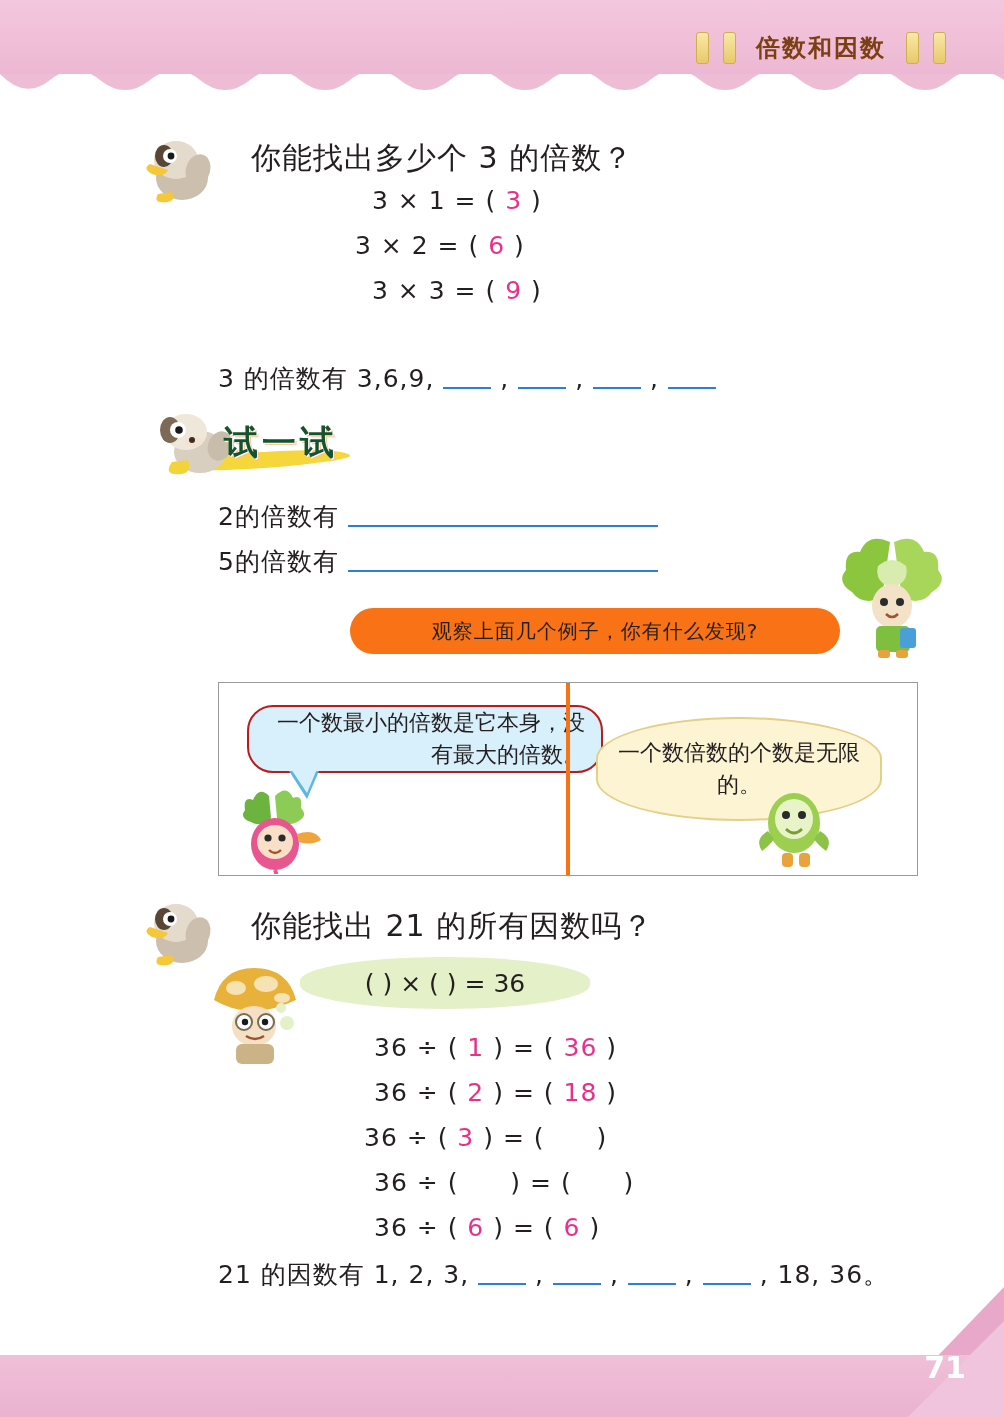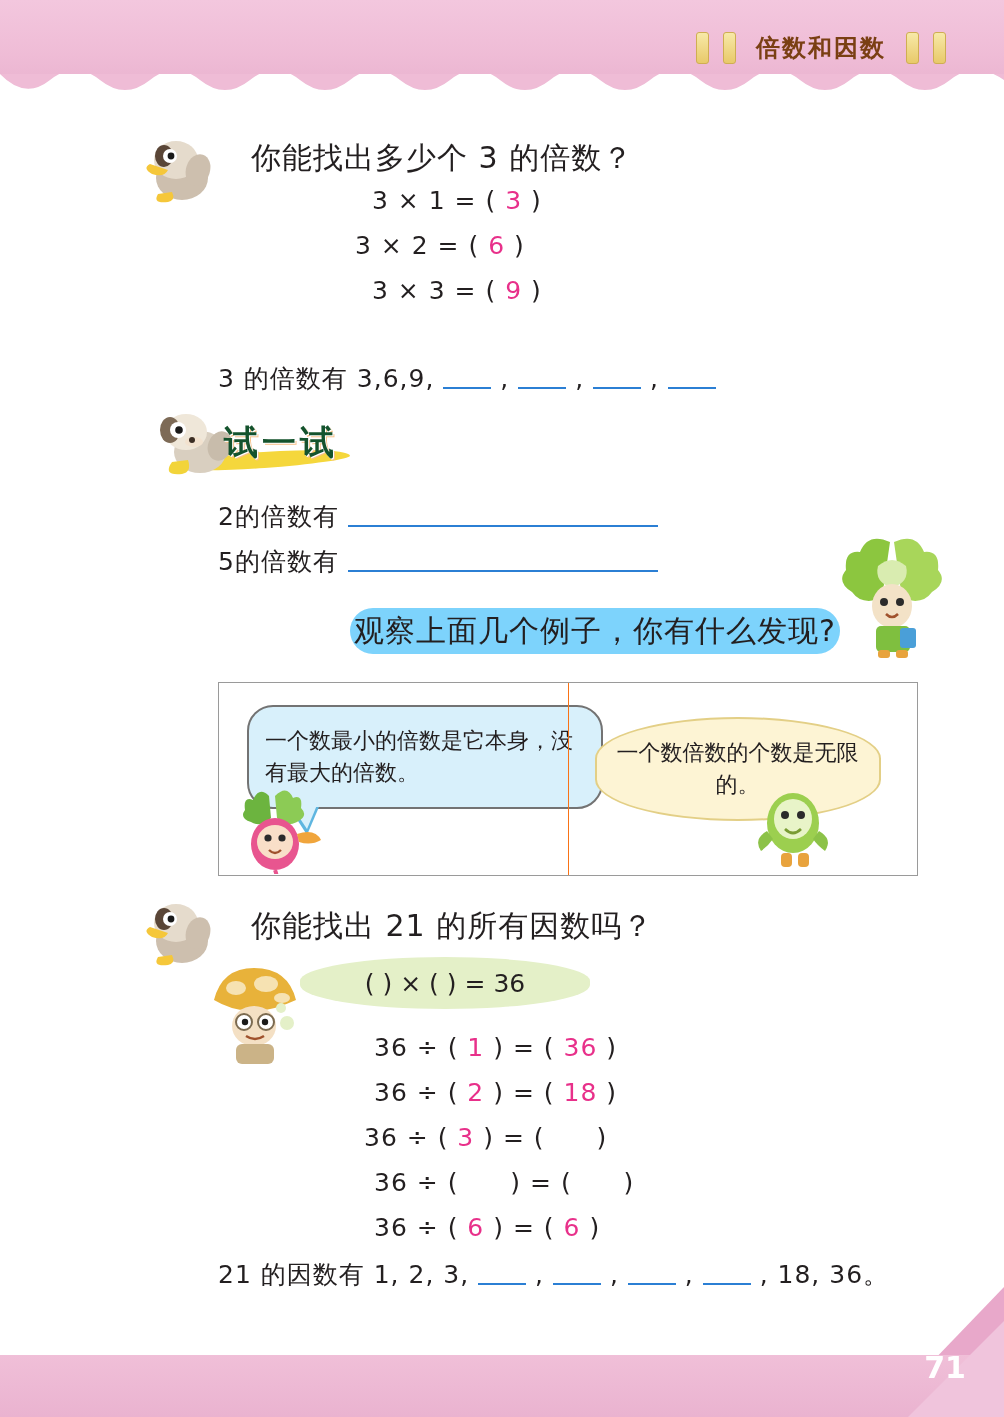--- a/index.html
+++ b/index.html
@@ -132,60 +132,60 @@
     border-radius: 50% 50% 50% 50% / 60% 60% 40% 40%;
     transform: rotate(-4deg);
     z-index: -1;
   }
 
   
   .observe-pill {
     position: absolute;
     left: 350px; top: 608px;
     width: 490px; height: 46px;
-    background: #7dd3fc;
+    background: #f97316;
     border-radius: 24px;
     display: flex;
     align-items: center;
     justify-content: center;
     font-family: "DejaVu Sans", sans-serif;
-    font-size: 30px;
+    font-size: 20px;
     color: #231f20;
     letter-spacing: 1px;
   }
 
   
   .panel-box {
     position: absolute;
     left: 218px; top: 682px;
     width: 700px; height: 194px;
     border: 1px solid #9a9a9a;
     box-sizing: border-box;
     display: flex;
   }
   .panel-half {
     flex: 1;
     position: relative;
     box-sizing: border-box;
   }
-  .panel-half + .panel-half { border-left: 1px solid #f97316; }
+  .panel-half + .panel-half { border-left: 4px solid #f97316; }
 
   .bubble-blue {
     position: absolute;
     left: 28px; top: 22px;
     width: 320px;
-    padding: 18px 16px;
+    padding: 0 16px;
     background: #d8f0fb;
-    border: 2px solid #737373;
+    border: 2px solid #b91c1c;
     border-radius: 26px;
     font-family: "DejaVu Sans", sans-serif;
     font-size: 22px;
     line-height: 1.45;
     color: #231f20;
-    text-align: left;
+    text-align: right;
   }
   .bubble-blue:after {
     content: "";
     position: absolute;
     left: 42px; bottom: -22px;
     width: 0; height: 0;
     border-left: 16px solid transparent;
     border-right: 10px solid transparent;
     border-top: 24px solid #d8f0fb;
   }

